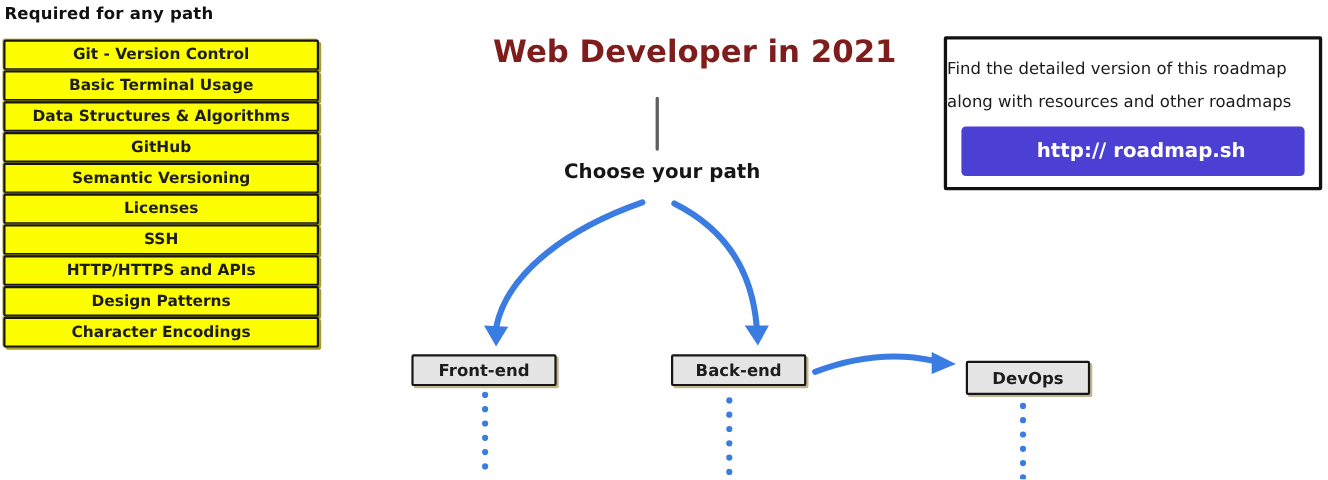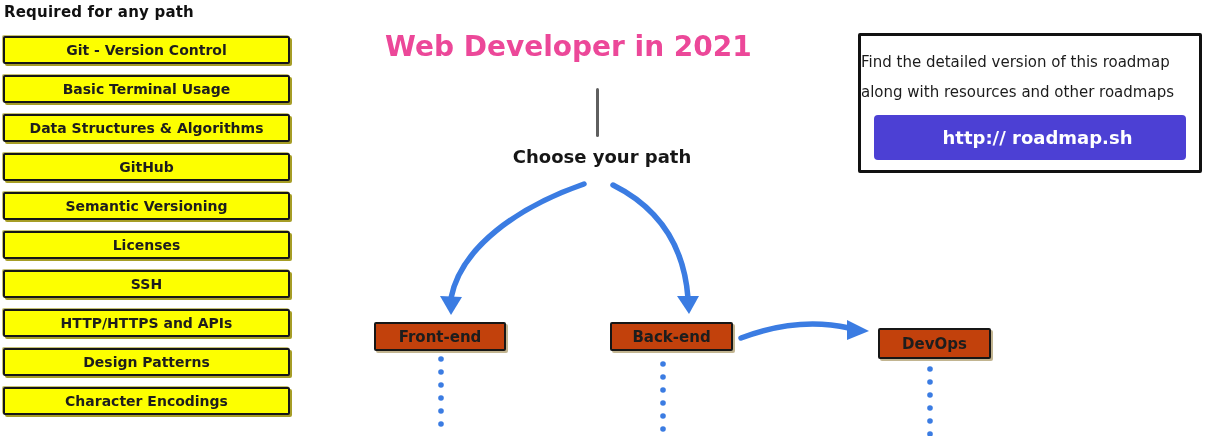--- a/index.html
+++ b/index.html
@@ -14,52 +14,52 @@
   .abs { position:absolute; }
 
   
   .sb-heading {
     left:4px; top:3px;
     font-size:15px; font-weight:bold; color:#111;
     letter-spacing:0.2px;
   }
   .sb-list {
     left:3px; top:36px; width:287px;
-    display:flex; flex-direction:column; gap:11px;
+    display:flex; flex-direction:column; 
   }
   .sb-item {
     height:28px;
     background:#FDFF00;
     border:2.5px solid #161616;
     border-radius:2px;
     box-shadow:2px 2px 0 rgba(150,140,0,0.85), -1px -1px 0 rgba(150,140,0,0.55);
     display:flex; align-items:center; justify-content:center;
     font-size:14px; font-weight:bold; color:#1d1d1d;
     cursor:pointer;
   }
 
   
   .title {
     left:385px; top:30px; width:430px;
-    text-align:left;
-    font-size:28px; font-weight:bold; color:#ec4899;
+    text-align:right;
+    font-size:28px; font-weight:bold; color:#7f1d1d;
   }
   .stem {
     left:596px; top:88px; width:3px; height:49px;
     background:#5f5f5f; border-radius:2px;
   }
   .choose {
     left:502px; top:146px; width:200px;
     text-align:center;
     font-size:18px; font-weight:bold; color:#161616;
   }
 
   
   .node {
-    background:#c2410c;
+    background:#e5e5e5;
     border:2.5px solid #161616;
     border-radius:2px;
     box-shadow:2px 2px 0 rgba(120,90,10,0.45);
     display:flex; align-items:center; justify-content:center;
     font-size:15px; font-weight:bold; color:#1d1d1d;
     cursor:pointer;
   }
   .node-frontend { left:374px; top:322px; width:132px; height:29px; }
   .node-backend  { left:610px; top:322px; width:123px; height:29px; }
   .node-devops   { left:878px; top:316px; width:113px; height:31px;margin-top:12px; }

